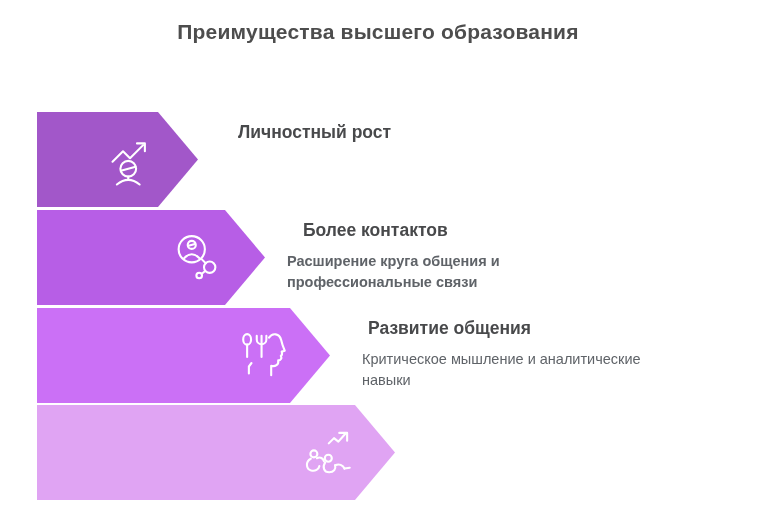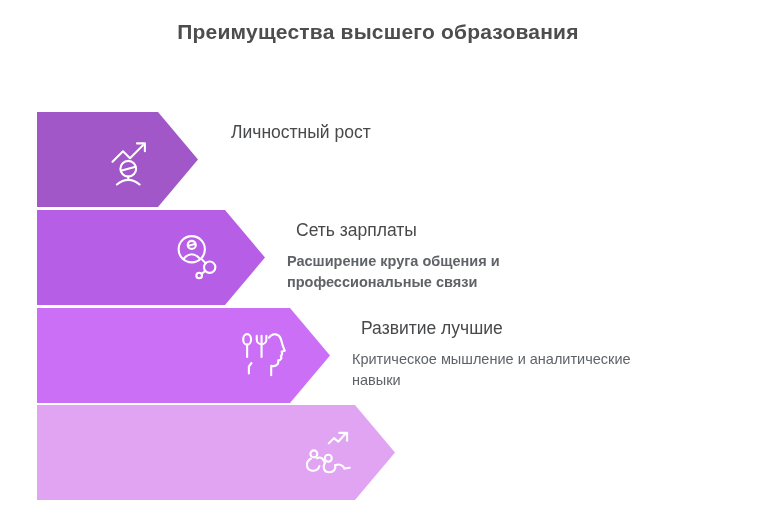--- a/index.html
+++ b/index.html
@@ -17,21 +17,21 @@
   }
   .icon{
     position:absolute;top:50%;right:40px;width:56px;height:56px;
     transform:translateY(-50%);
   }
   .icon svg{width:100%;height:100%;display:block;}
   .icon path,.icon circle,.icon ellipse,.icon line,.icon polyline{
     fill:none;stroke:#ffffff;stroke-width:2.4;stroke-linecap:round;stroke-linejoin:round;
   }
   .textblock{position:absolute;}
-  .textblock h2{margin:0 0 10px 9px;font-size:17.5px;font-weight:normal;}
+  .textblock h2{margin:0 0 10px 16px;font-size:17.5px;font-weight:bold;}
   .textblock p{margin:0;font-size:14.5px;line-height:1.42;}
 </style>
 </head>
 <body>
 
 <div class="canvas">
 
   <div class="title" style="color: rgb(77, 77, 77);">Преимущества высшего образования</div>
 
   <div class="arrow" style="top: 112px; width: 161px; background-color: rgb(162, 87, 201);">
@@ -58,39 +58,39 @@
         <line x1="22.4" y1="18" x2="29.6" y2="16"></line>
         <path d="M17.5 32 Q26 23.5 34.5 32"></path>
         <line x1="37" y1="33" x2="42" y2="38"></line>
         <circle cx="46.5" cy="42.5" r="6.5"></circle>
         <circle cx="34.5" cy="52" r="3.2"></circle>
         <line x1="37.5" y1="50" x2="41" y2="47.2"></line>
       </svg>
     </span>
   </div>
   <div class="textblock" style="top:220px;left:287px;width:250px;">
-    <h2 style="color: rgb(72, 73, 75);">Сеть зарплаты</h2>
+    <h2 style="color: rgb(72, 73, 75);">Более контактов</h2>
     <p style="color: rgb(95, 99, 104); font-weight: bold;">Расширение круга общения и профессиональные связи</p>
   </div>
 
   <div class="arrow" style="top: 308px; width: 293px; background-color: rgb(203, 112, 246);">
     <span class="icon">
       <svg viewBox="0 0 64 64">
         <ellipse cx="15" cy="13" rx="4.5" ry="6"></ellipse>
         <line x1="15" y1="19" x2="15" y2="33"></line>
         <path d="M26 9 V13 a5.5 5.5 0 0 0 11 0 V9"></path>
         <line x1="31.5" y1="9" x2="31.5" y2="33"></line>
         <path d="M20 40 L17 44 L17 52"></path>
         <path d="M40 11 C44 5 52 6 54 14 C55 19 56.5 22.5 58 26 L54.5 27 C55.5 30 54.8 31.2 53.5 32 C55 34.4 53.5 37 50.5 37 C51.5 42 47 44.5 42.5 43.3 L42.5 54"></path>
       </svg>
     </span>
   </div>
   <div class="textblock" style="top:318px;left:352px;width:300px;">
-    <h2 style="color: rgb(72, 73, 75);">Развитие лучшие</h2>
-    <p style="color: rgb(95, 99, 104);">Критическое мышление и аналитические навыки</p>
+    <h2 style="color: rgb(72, 73, 75);">Развитие общения</h2>
+    <p style="color: rgb(95, 99, 104); margin-left: 10px;">Критическое мышление и аналитические навыки</p>
   </div>
 
   <div class="arrow" style="top: 405px; width: 358px; background-color: rgb(224, 164, 243);">
     <span class="icon">
       <svg viewBox="0 0 64 64">
         <polyline points="34,21 40,15 45,19 53,10"></polyline>
         <path d="M46 9 L55 9 L55 18"></path>
         <circle cx="17" cy="33" r="4"></circle>
         <path d="M13.5 38.5 C7.5 41.5 7.5 50 14 52 C18.5 53.2 22.5 50.8 23.3 46.8"></path>
         <path d="M20.5 38 C24.5 36 27.5 38 28.5 41.5"></path>

